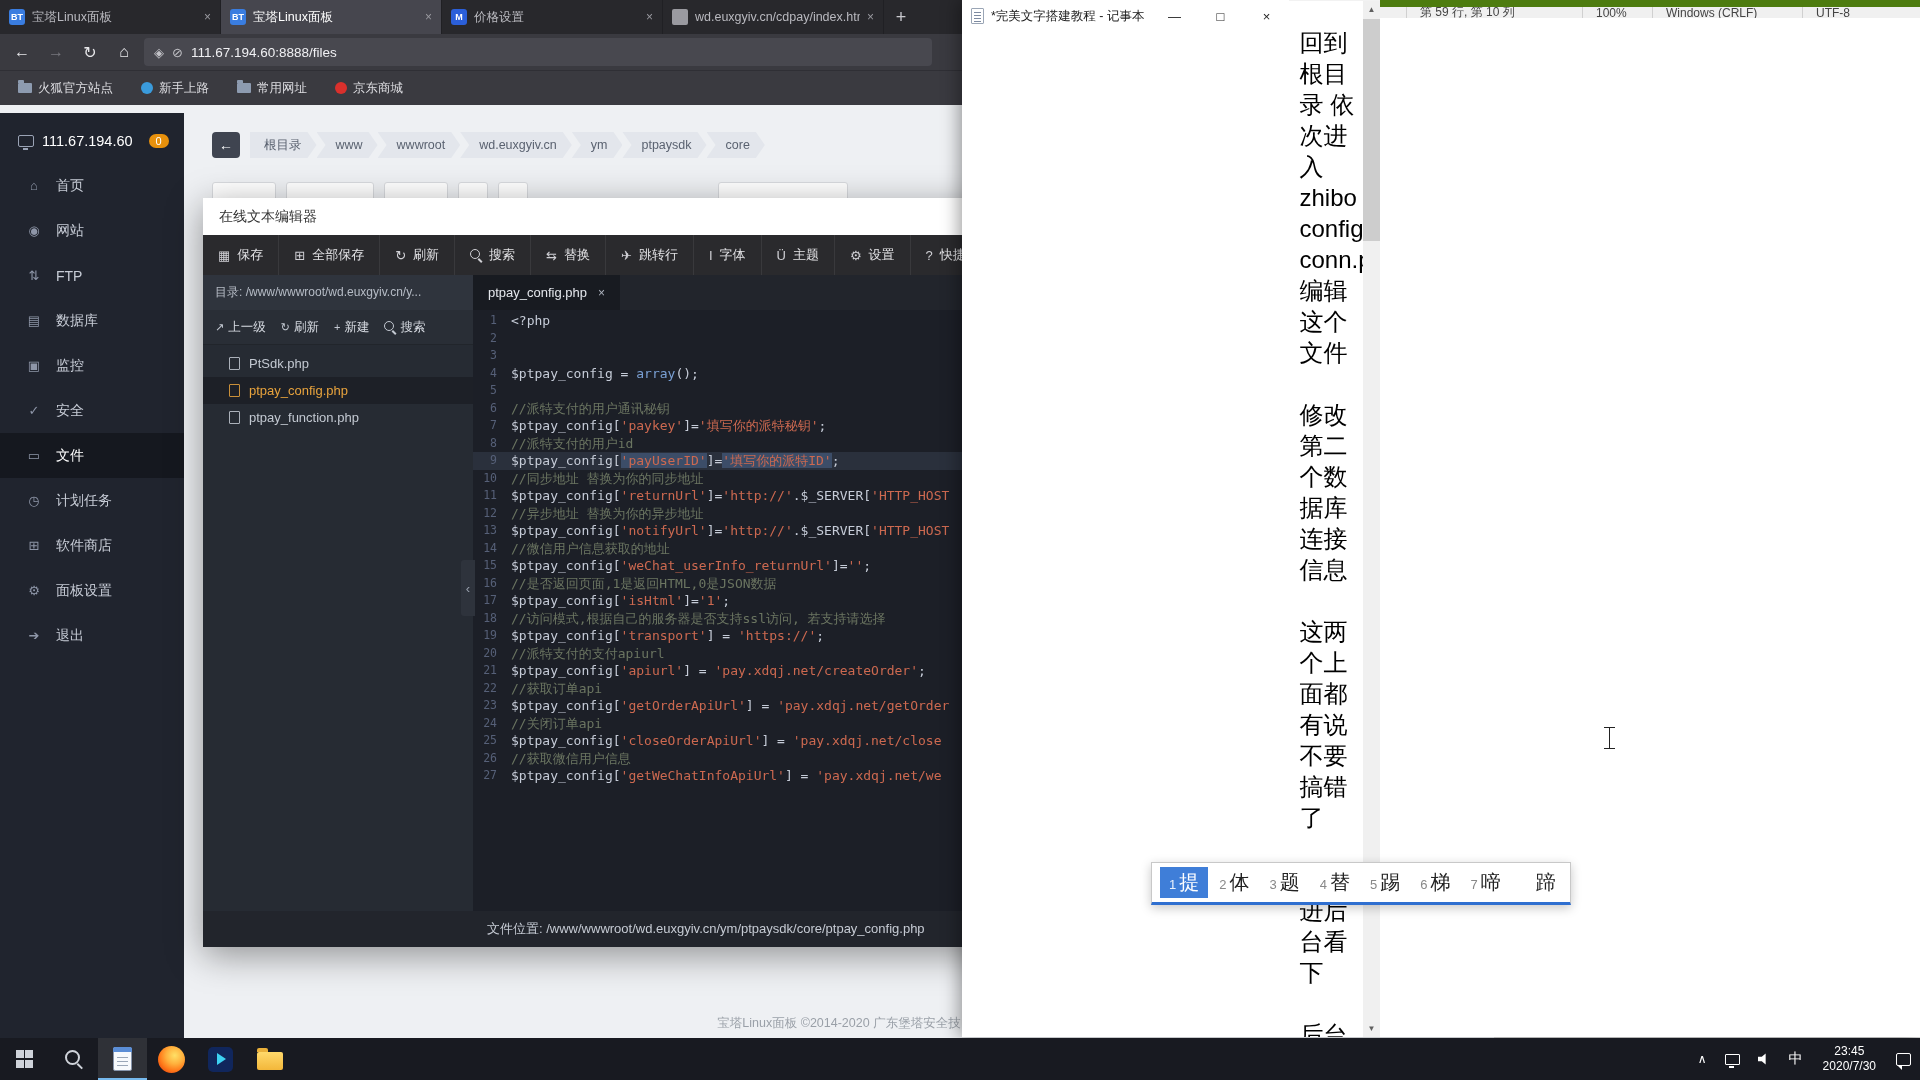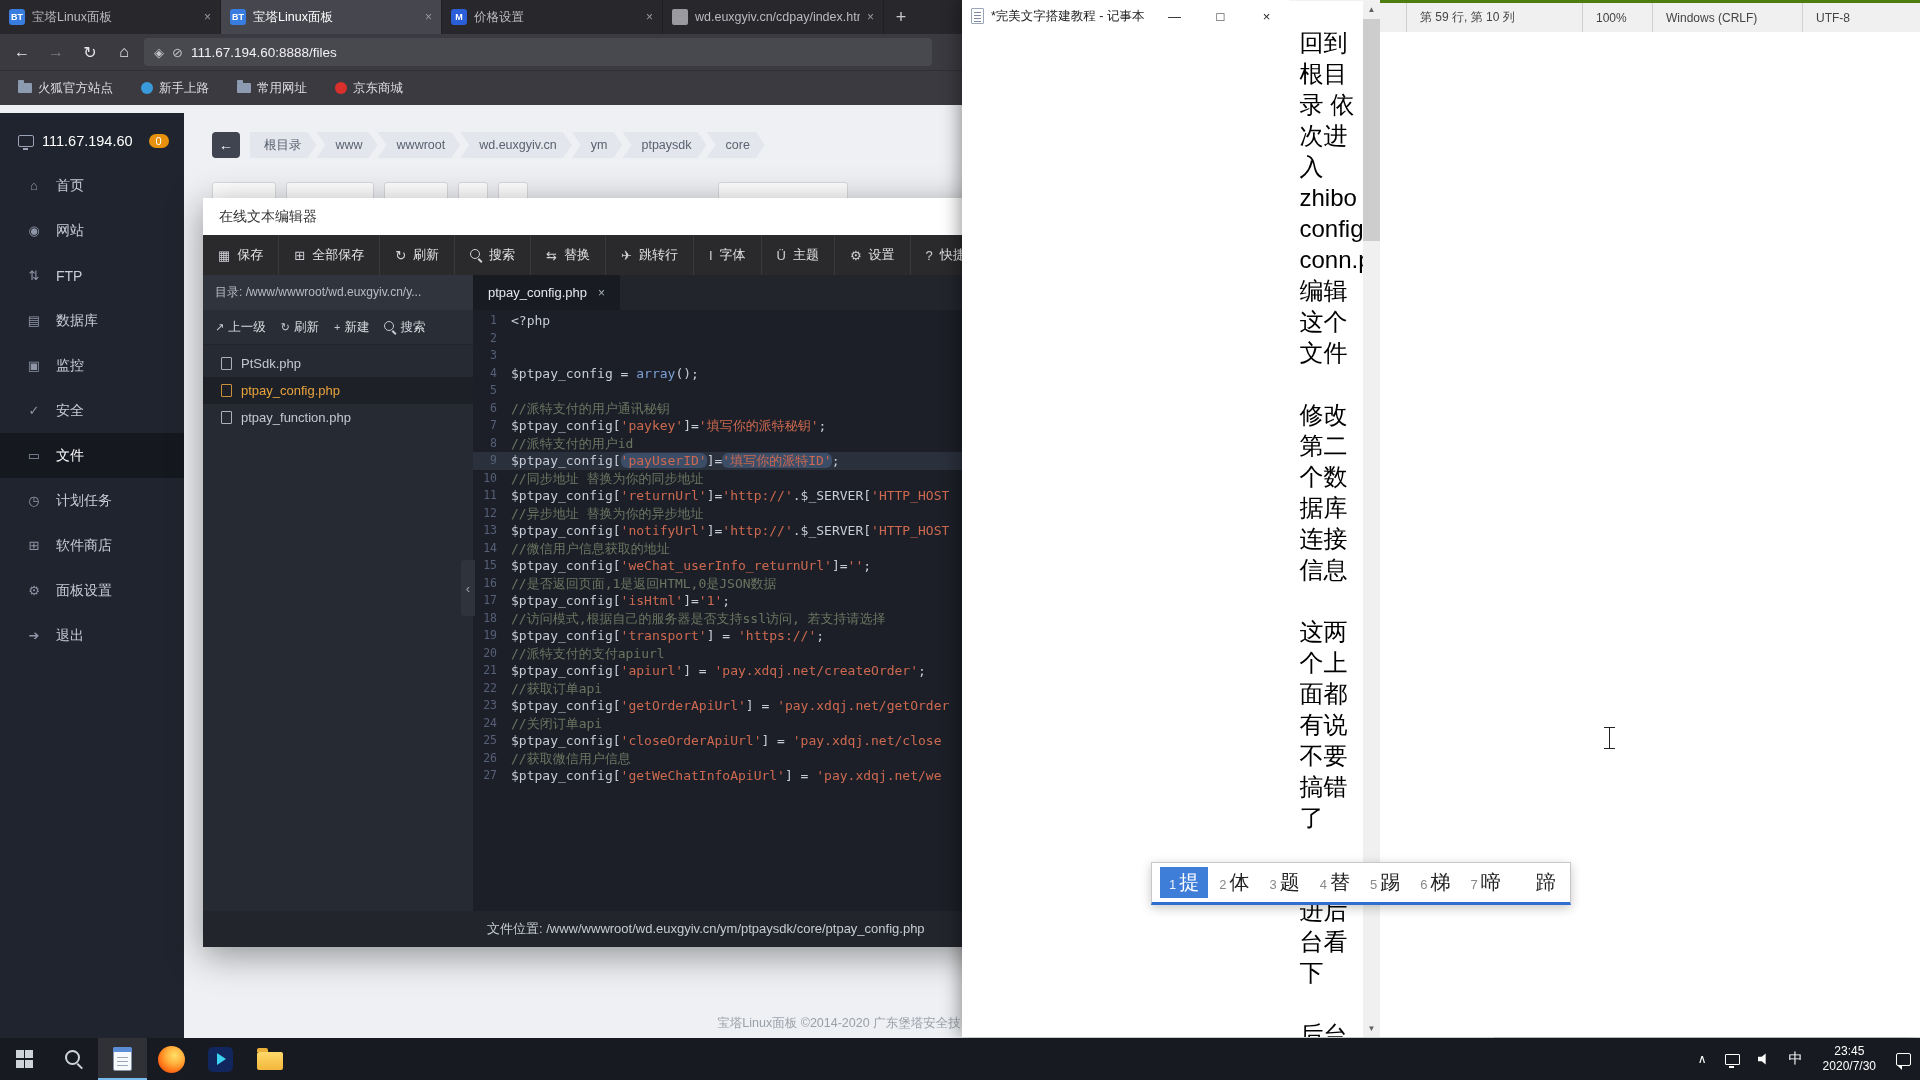--- a/index.html
+++ b/index.html
@@ -57,58 +57,58 @@
 .etoolbar{height:40px;background:#2a2a2d;display:flex;align-items:stretch;flex:none}
 .tbtn{display:flex;align-items:center;gap:7px;padding:0 15px;color:#e3e3e6;font-size:13px;border-right:1px solid #39393c}
 .tbtn .ico{color:#cfcfd4;font-size:13px;font-style:normal}
 .ebody{flex:1;display:flex;min-height:0;position:relative}
 .eleft{width:270px;display:flex;flex-direction:column;background:#262b33;flex:none}
 .dirbar{height:35px;background:#2f343d;color:#b6bcc6;font-size:12px;display:flex;align-items:center;padding:0 12px;white-space:nowrap;overflow:hidden;flex:none}
 .acts{height:35px;background:#292e36;display:flex;align-items:center;padding:0 12px;gap:15px;color:#d7dbe2;font-size:12.5px;border-bottom:1px solid #21252b;flex:none}
 .act{display:flex;align-items:center;gap:4px}
 .act .ico{font-size:11px;color:#c3c9d2;font-style:normal}
 .filelist{flex:1;padding-top:5px}
-.file-item{height:27px;display:flex;align-items:center;gap:9px;padding-left:18px;color:#c3c9d2;font-size:13px}
+.file-item{height:27px;display:flex;align-items:center;gap:9px;padding-left:26px;color:#c3c9d2;font-size:13px}
 .file-item.active{background:#1d2027;color:#e8a33d}
 .ficon{width:11px;height:13px;border:1px solid currentColor;border-radius:1px;opacity:.85;flex:none}
 .eright{flex:1;display:flex;flex-direction:column;min-width:0;background:#1c1f27}
 .etabs{height:35px;background:#22252c;display:flex;align-items:stretch;flex:none}
 .etab{display:flex;align-items:center;gap:11px;padding:0 15px;background:#181b21;color:#e4e7ec;font-size:13px}
 .etab-close{color:#aeb4bf;font-size:12px}
 .codewrap{flex:1;overflow:hidden;padding-top:2px;font-family:"DejaVu Sans Mono","Liberation Mono",monospace;font-size:13px;background:#1c1f27}
 .code-line{display:flex;height:17.5px;line-height:17.5px;white-space:pre}
 .code-line.active{background:#2a303c}
 .ln{width:38px;flex:none;text-align:right;padding-right:14px;color:#566078;font-size:11.5px}
 .lc{color:#c6ccd8}
 .tk-c{color:#6b7561}
 .tk-s{color:#cd6950}
 .tk-v{color:#c6ccd8}
 .tk-k{color:#7aa0d4}
-.code-line.active .tk-s{background:#3c4d68;border-radius:6px}
+.code-line.active .tk-s{background:#3c4d68;border-radius:0}
 .ebottom{height:36px;background:#22252c;display:flex;align-items:center;padding-left:284px;color:#c6cbd4;font-size:13px;flex:none}
 .collapser{position:absolute;left:258px;top:285px;width:14px;height:56px;background:#2e333c;border-radius:3px 0 0 3px;color:#98a0ad;display:flex;align-items:center;justify-content:center;font-size:13px}
 
 
 #notepad{position:absolute;left:962px;top:0;width:958px;height:1037px;background:#fff;box-shadow:-4px 0 16px rgba(0,0,0,.35);display:flex;flex-direction:row;z-index:30}
 .np-title{height:32px;display:flex;align-items:center;background:#fff;padding-left:9px;gap:7px;flex:none}
 .np-doc-ico{width:13px;height:16px;background:#fff;border:1px solid #9aa5b5;border-radius:1px;position:relative;flex:none}
 .np-doc-ico::before{content:"";position:absolute;left:2px;top:3px;right:2px;height:1px;background:#7d8aa0;box-shadow:0 3px 0 #7d8aa0,0 6px 0 #7d8aa0,0 9px 0 #7d8aa0}
 .np-title-text{font-size:12.5px;color:#1b1b1b;flex:1}
 .np-controls{display:flex;height:100%}
 .np-ctl{width:46px;height:100%;display:flex;align-items:center;justify-content:center;font-size:13px;color:#222}
 .np-menu{height:22px;display:flex;align-items:center;padding-left:2px;background:#fff;font-size:12.5px;color:#111;flex:none}
 .np-menu-item{padding:0 8px}
 .np-body{flex:1;position:relative;min-height:0;border-top:1px solid #f2f2f2}
 .np-text{position:absolute;inset:0 17px 0 0;padding:26px 8px 8px 10px;font-size:24px;line-height:31px;color:#000;white-space:pre-wrap;overflow:hidden}
 .ime-comp{border-bottom:2px solid #000}
 .np-scroll{position:absolute;right:0;top:0;bottom:0;width:17px;background:#f0f0f0}
 .np-thumb{position:absolute;left:0;right:0;top:18px;height:222px;background:#cdcdcd}
 .np-arrow{position:absolute;left:0;right:0;height:17px;color:#606060;font-size:8px;display:flex;align-items:center;justify-content:center}
 .np-arrow.up{top:0}.np-arrow.down{bottom:0}
-.np-status{height:32px;background:#f0f0f0;border-top:3px solid #4d7c0f;display:flex;font-size:12px;color:#444;flex:none}
+.np-status{height:18px;background:#f0f0f0;border-top:7px solid #4d7c0f;display:flex;font-size:12px;color:#444;flex:none}
 .np-cell{border-left:1px solid #d0d0d0;display:flex;align-items:center;padding:0 13px;white-space:nowrap;overflow:hidden}
 .np-cell.grow{flex:1;border-left:none}
 
 
 #ime{position:absolute;left:1151px;top:862px;background:#fff;border:1px solid #c8c8c8;border-bottom:3px solid #2f6fd0;box-shadow:0 3px 10px rgba(0,0,0,.22);display:flex;align-items:center;padding:4px 14px 4px 0;z-index:55}
 #cands{display:flex;align-items:center;gap:2px;padding-left:8px}
 .cand{display:flex;align-items:baseline;gap:3px;padding:2px 9px;font-size:20px;color:#222}
 .cand .cnum{font-size:13px;color:#888}
 .cand.sel{background:#3f7ed8;color:#fff}
 .cand.sel .cnum{color:#e8f0fc}

